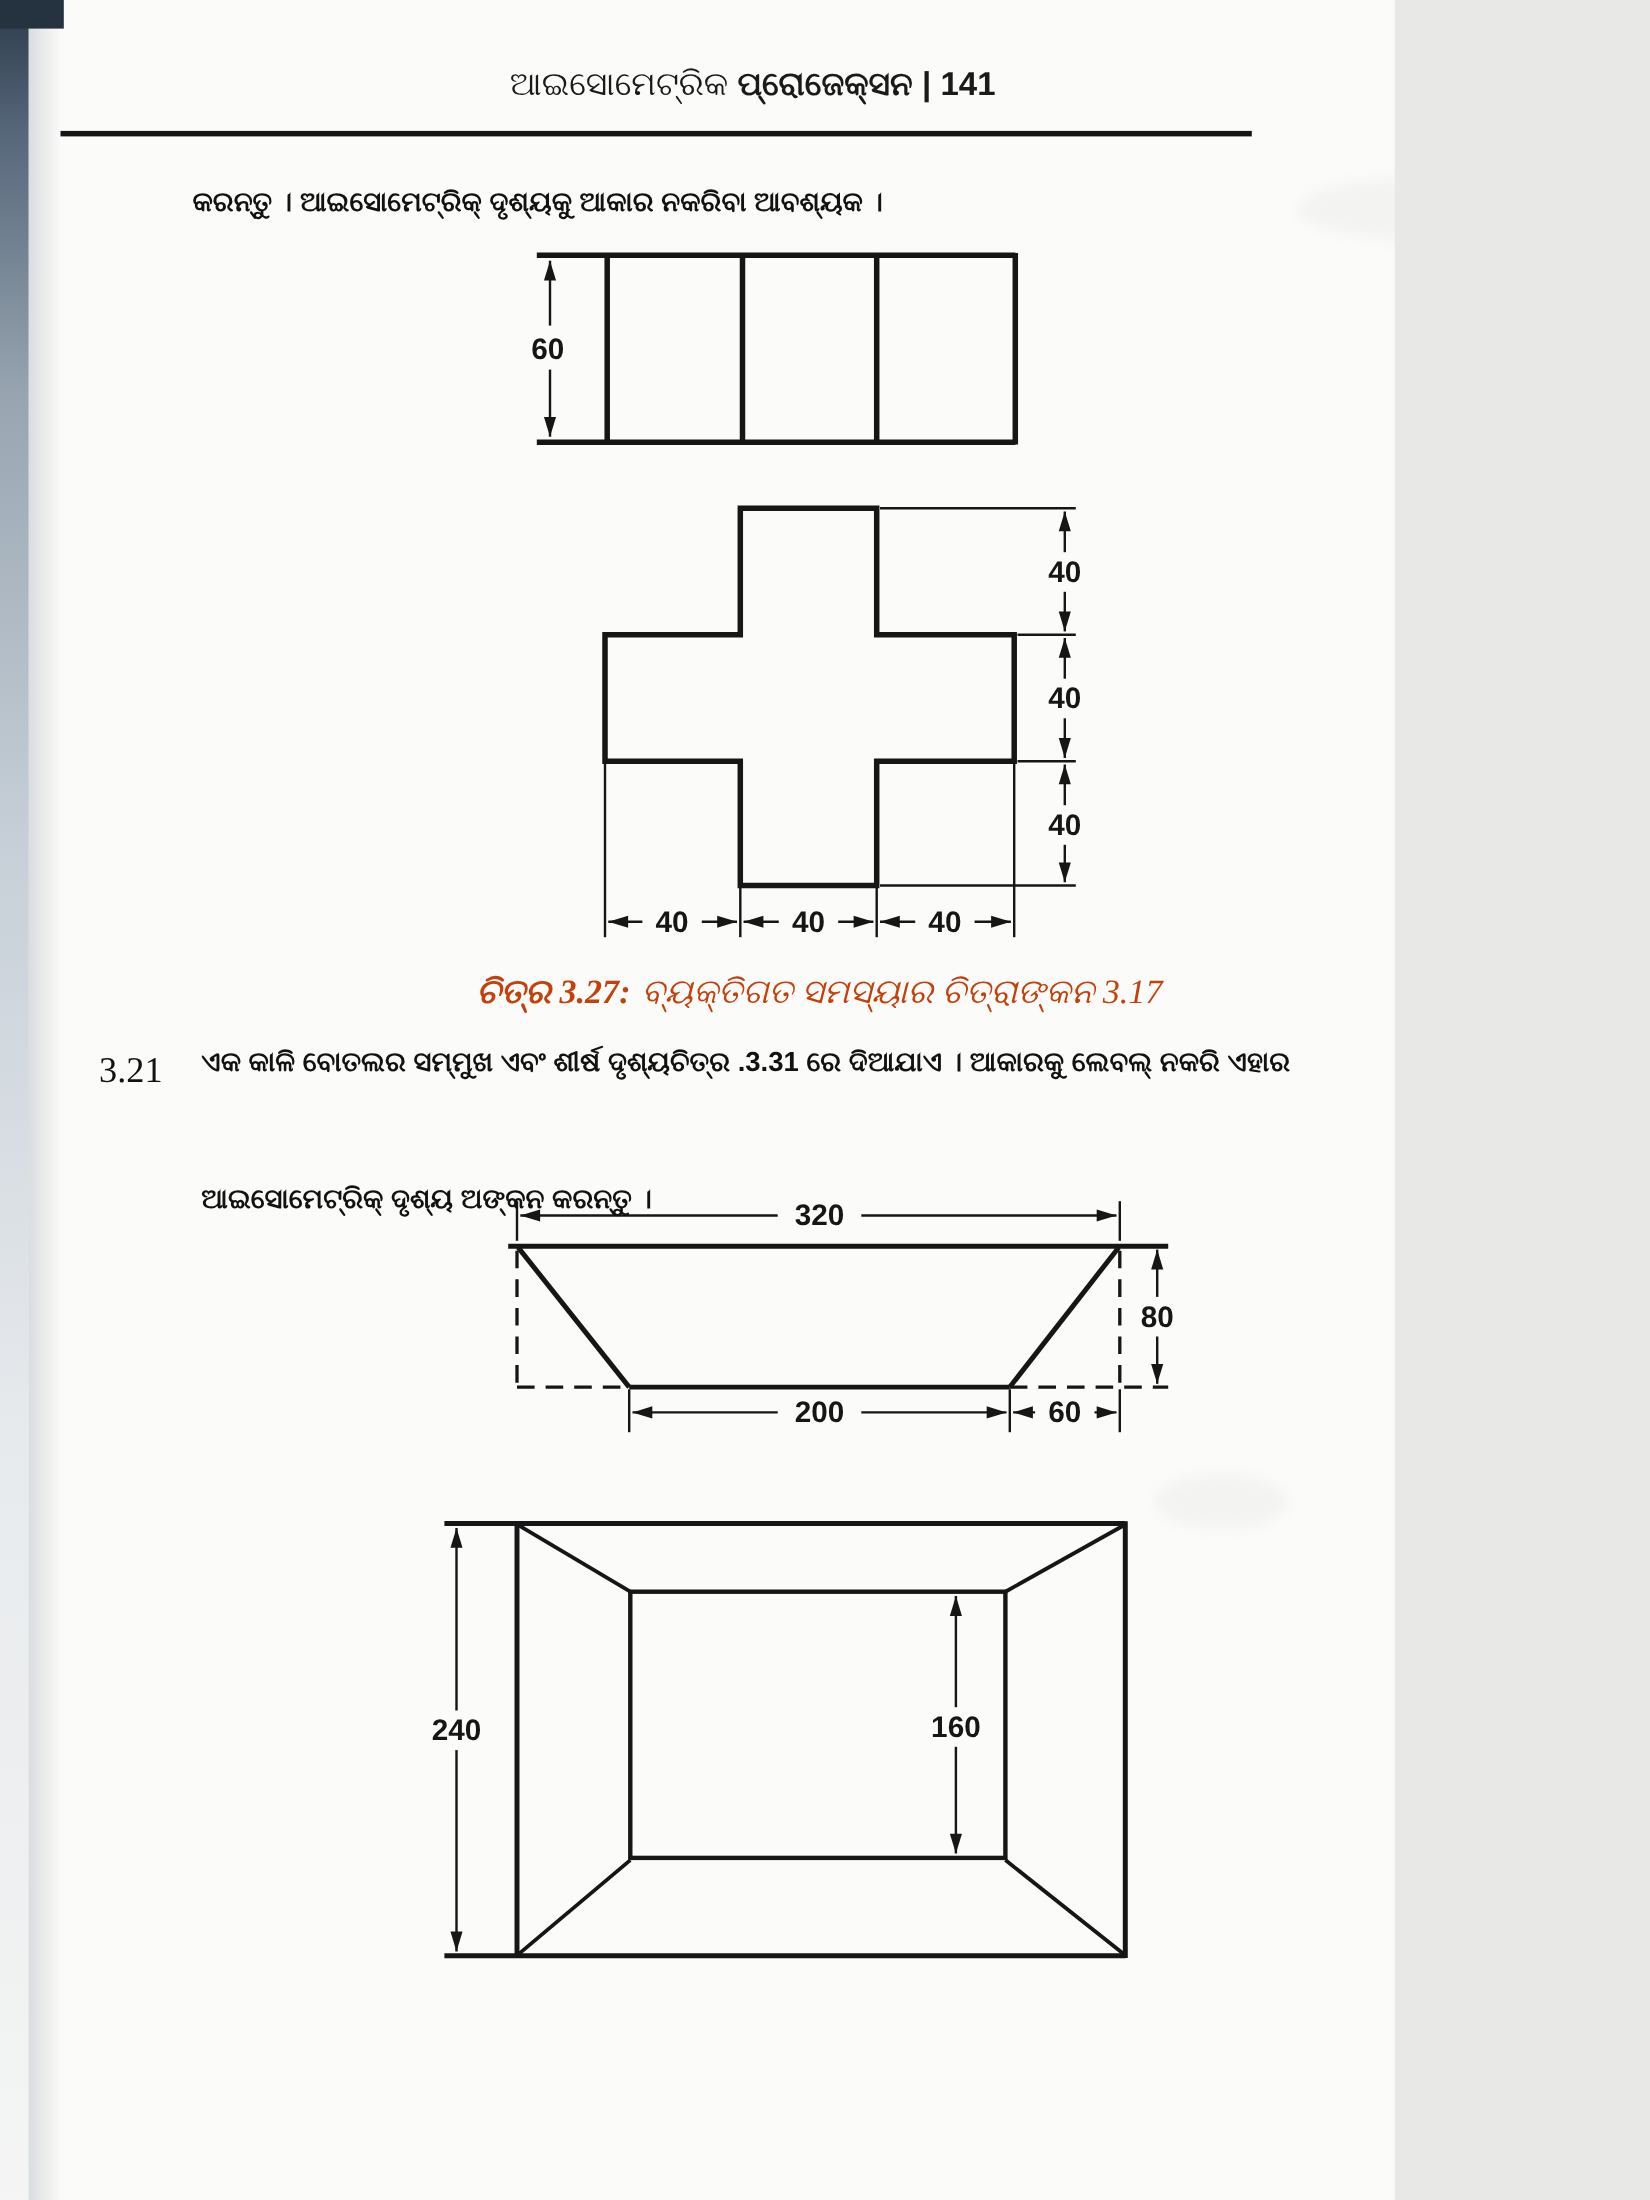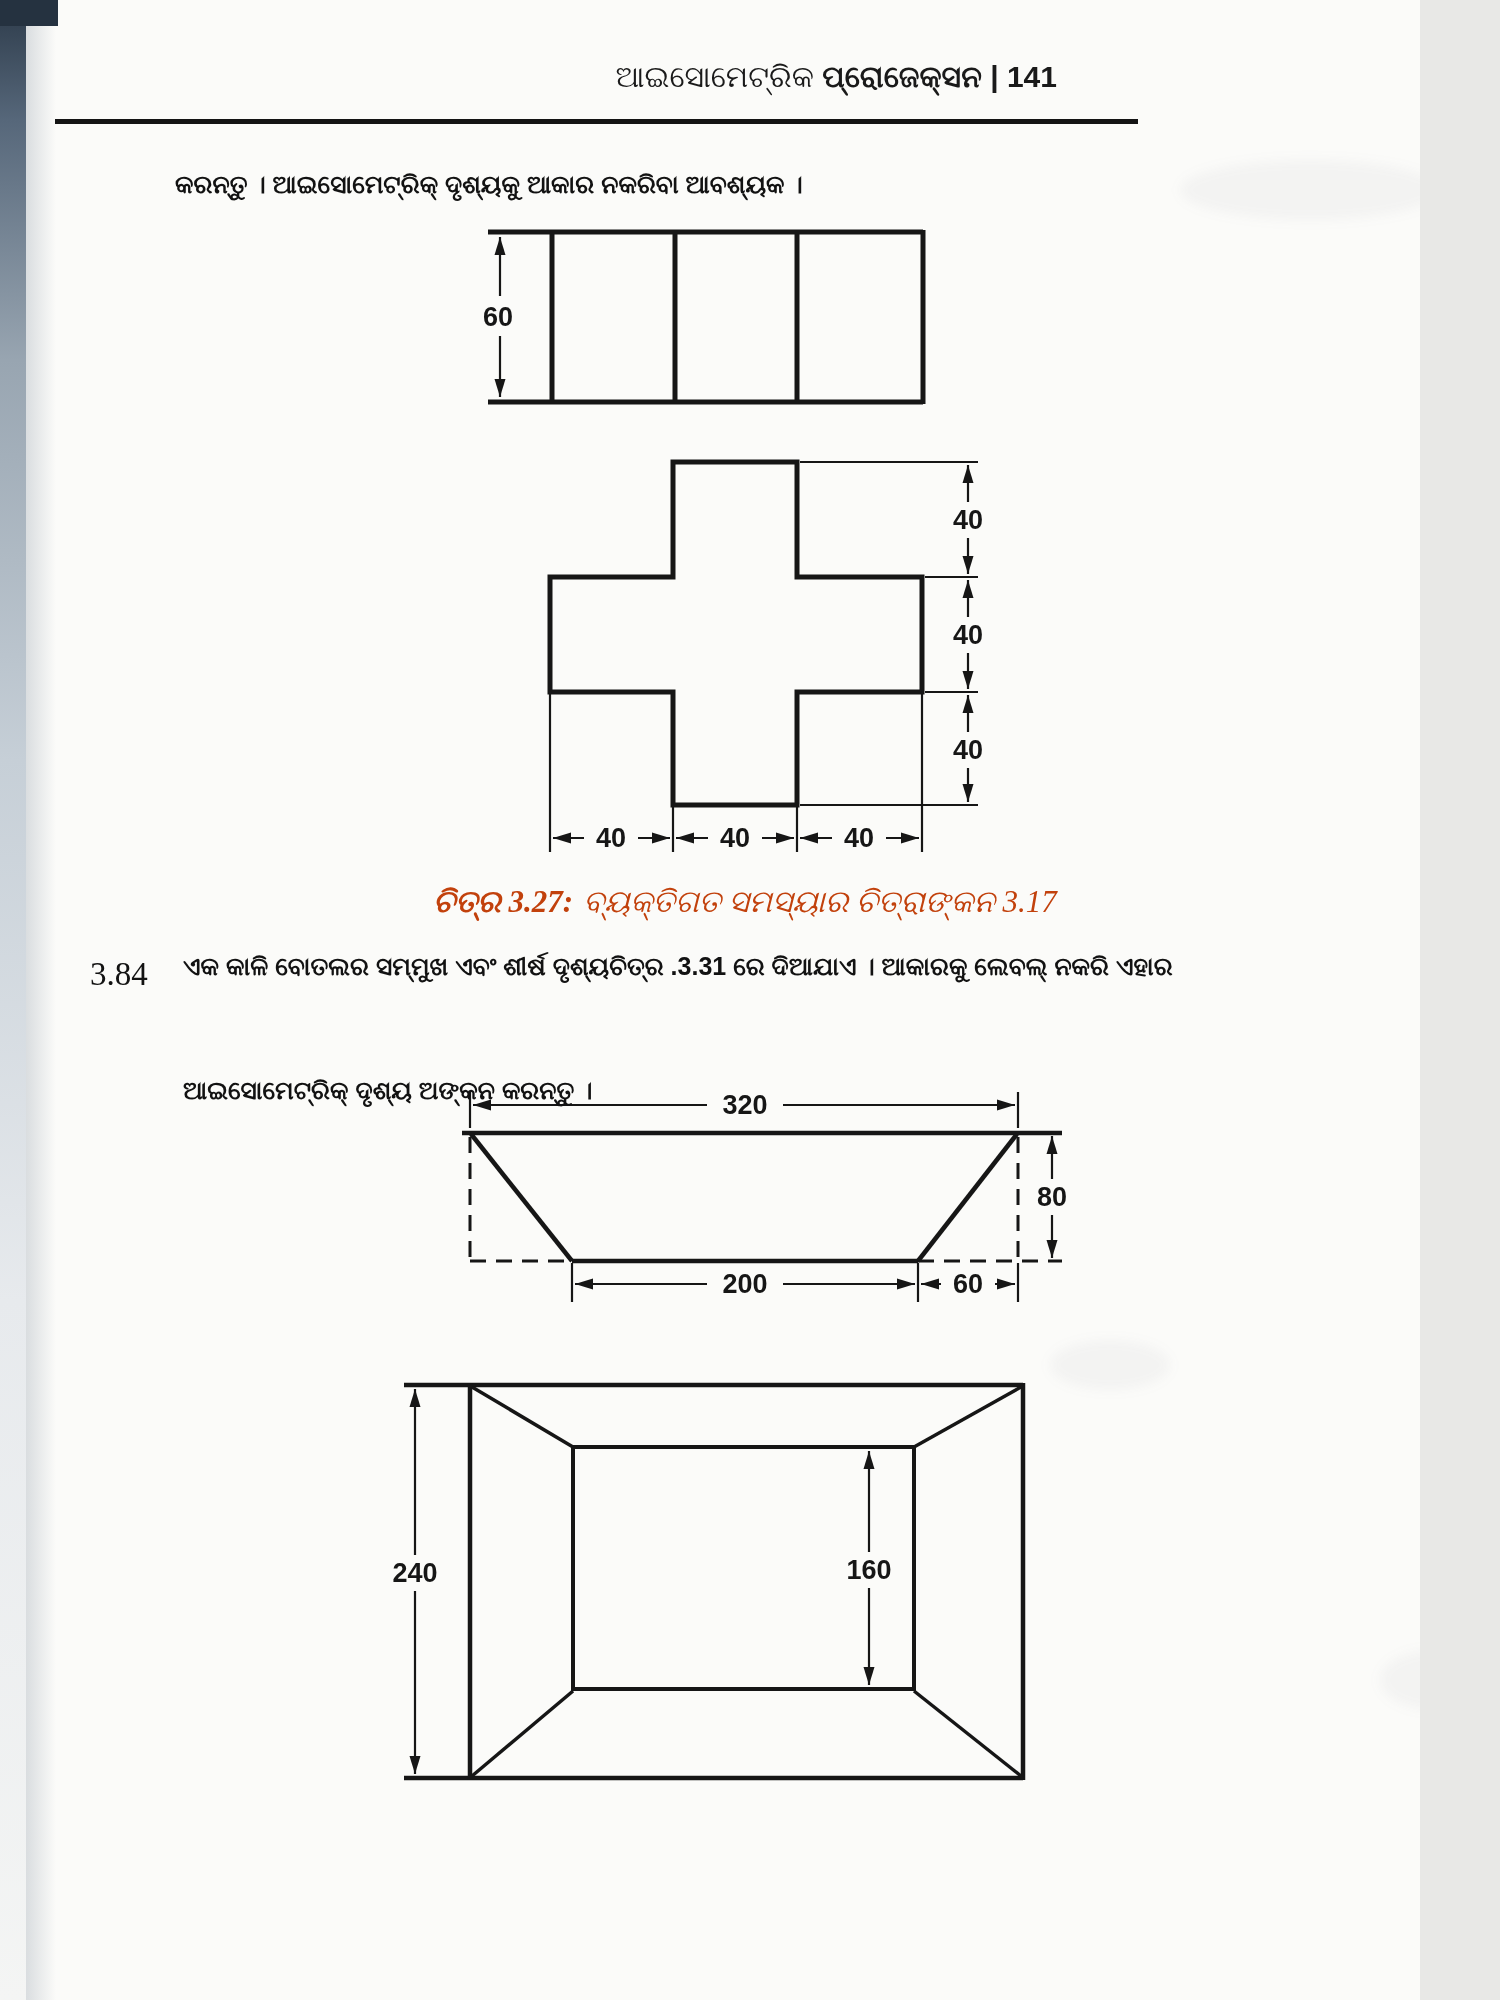--- a/index.html
+++ b/index.html
@@ -1,19 +1,19 @@
 <!DOCTYPE html>
 <html><head>
 <meta charset="utf-8">
 <style>
   html,body{margin:0;padding:0;}
   body{background:#e8e8e6;}
   .page{
     position:relative;
-    width:1420px;height:2000px;
+    width:1268px;height:2000px;
     background:#fbfbf9;
     overflow:hidden;
     font-family:"Liberation Sans", sans-serif;
     color:#161616;
   }
   
   .scan-edge{
     position:absolute;left:0;top:0;width:26px;height:2000px;
     background:linear-gradient(to bottom,#2c3a49 0%,#56677a 6%,#98a5b1 18%,#c6cfd7 38%,#e7eaed 65%,#f4f5f4 100%);
   }
@@ -219,18 +219,18 @@
         <rect class="gap" x="840" y="1552" width="58" height="36"></rect>
         <text class="dim" x="869" y="1570">160</text>
       </g>
     </g>
   </svg>
 
   <div class="caption" style="left:370px;top:884px;">
     <span class="cap-b">ଚିତ୍ର 3.27:</span><span>ବ୍ୟକ୍ତିଗତ ସମସ୍ୟାର ଚିତ୍ରାଙ୍କନ 3.17</span>
   </div>
 
-  <div class="prob-num" style="left:90px;top:956px;">3.84</div>
+  <div class="prob-num" style="left:90px;top:956px;">3.21</div>
   <div class="bodyline" style="left:183px;top:952px;">ଏକ କାଳି ବୋତଲର ସମ୍ମୁଖ ଏବଂ ଶୀର୍ଷ ଦୃଶ୍ୟଚିତ୍ର .3.31 ରେ ଦିଆଯାଏ । ଆକାରକୁ ଲେବଲ୍ ନକରି ଏହାର</div>
   <div class="bodyline" style="left:183px;top:1076px;">ଆଇସୋମେଟ୍ରିକ୍ ଦୃଶ୍ୟ ଅଙ୍କନ କରନ୍ତୁ ।</div>
 
 
 </div>
 
 </body></html>

